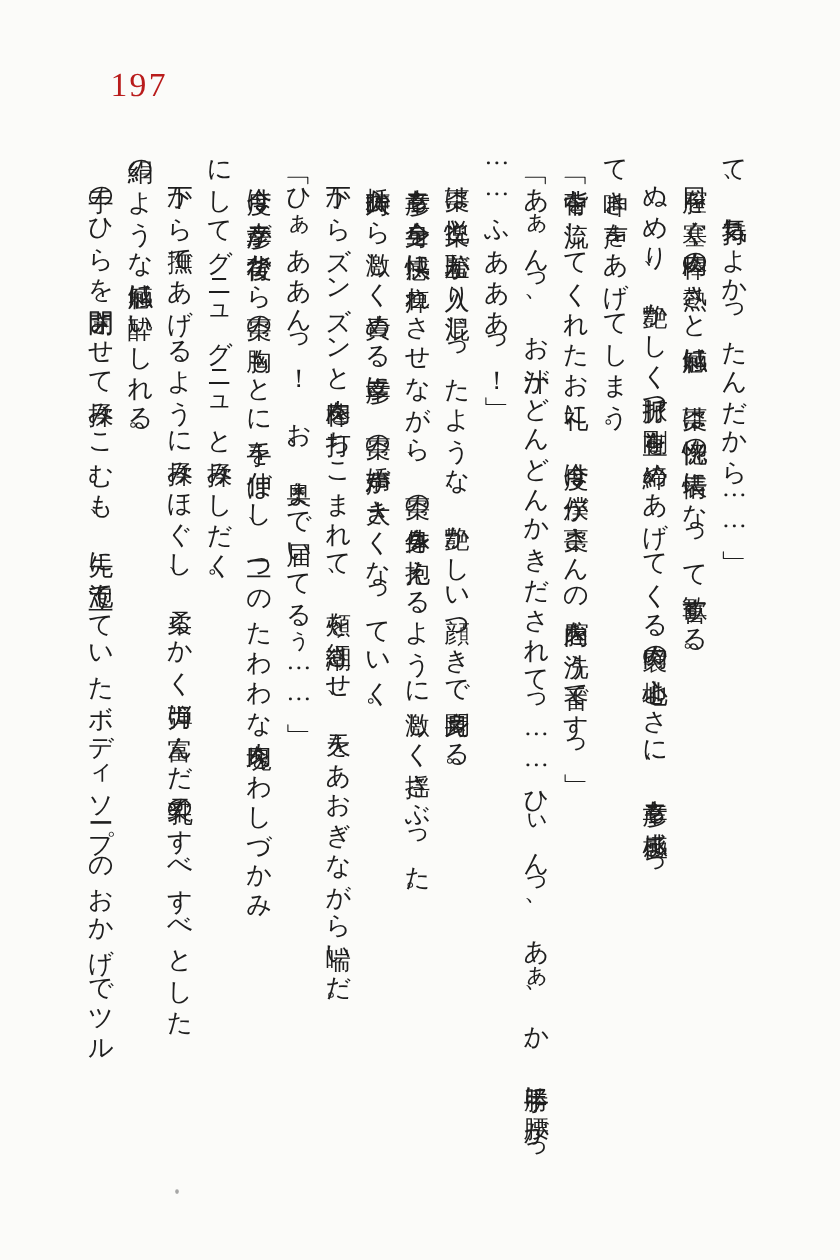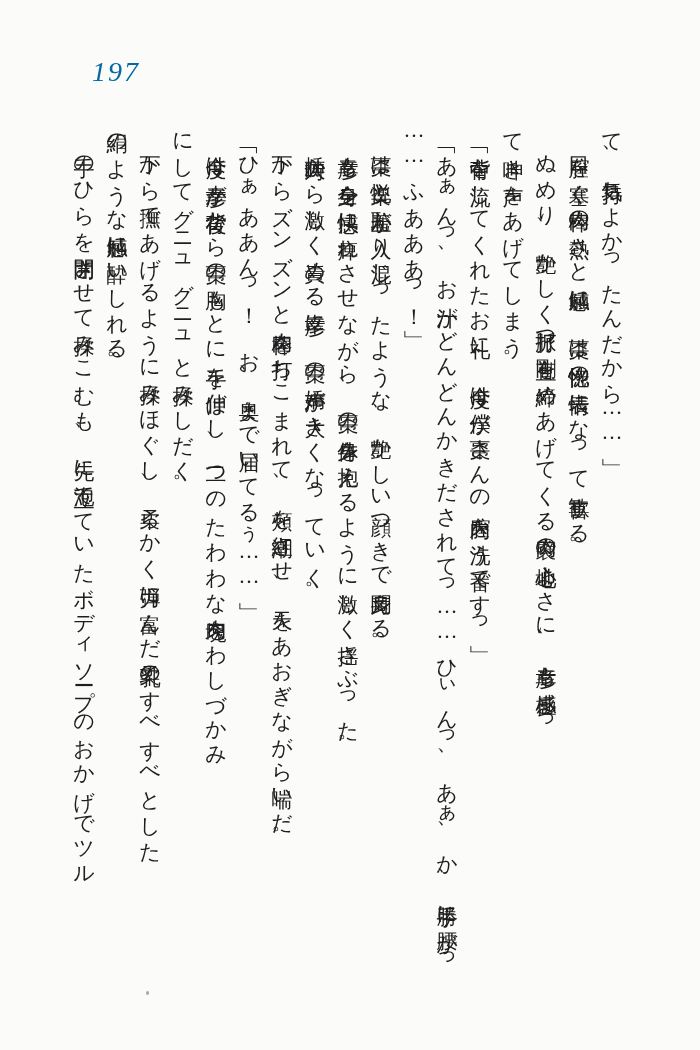--- a/index.html
+++ b/index.html
@@ -11,24 +11,23 @@
     width: 700px;
     height: 1050px;
     background: #fbfbf9;
     overflow: hidden;
   }
   .page-number {
     position: absolute;
     left: 92px;
     top: 56px;
     font-family: "Liberation Serif", serif;
-    font-style: italic;
     font-size: 28px;
     letter-spacing: 2px;
-    color: #0369a1;
+    color: #b91c1c;
   }
   .text-block {
     position: absolute;
     top: 118px;
     right: 72px;
     height: 852px;
     writing-mode: vertical-rl;
     text-orientation: upright;
     font-family: "Liberation Serif", serif;
     font-size: 21px;

